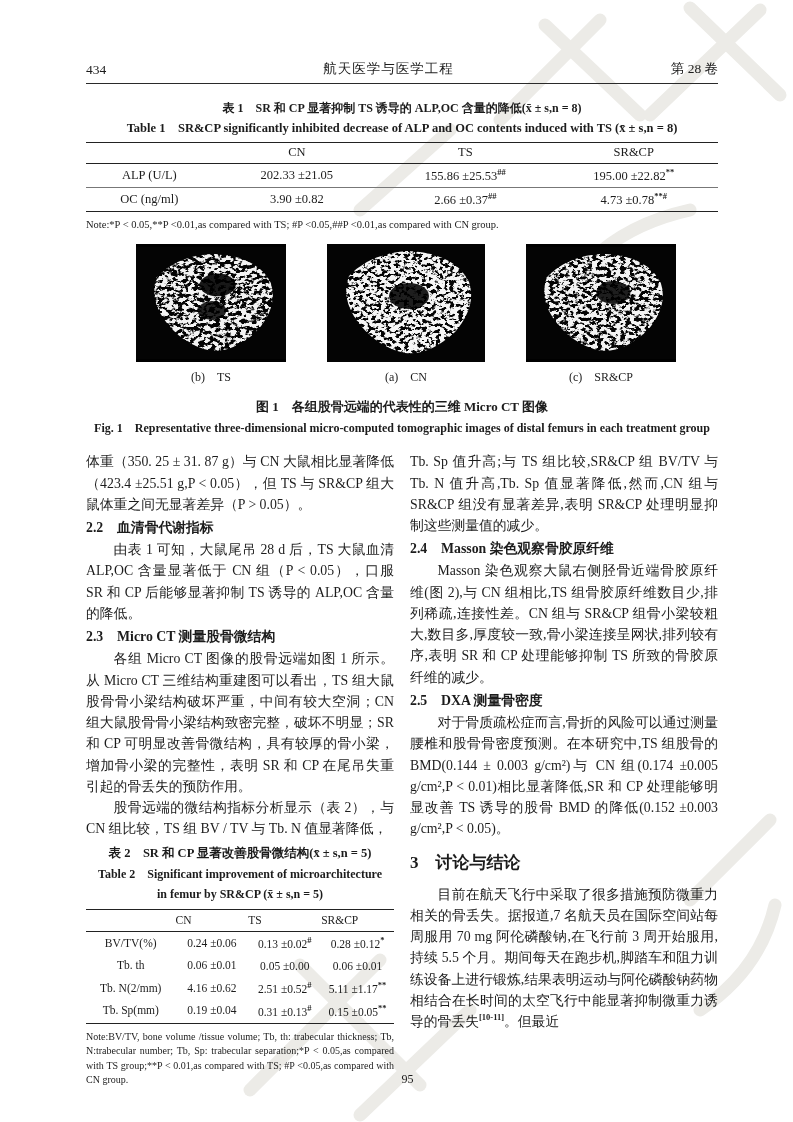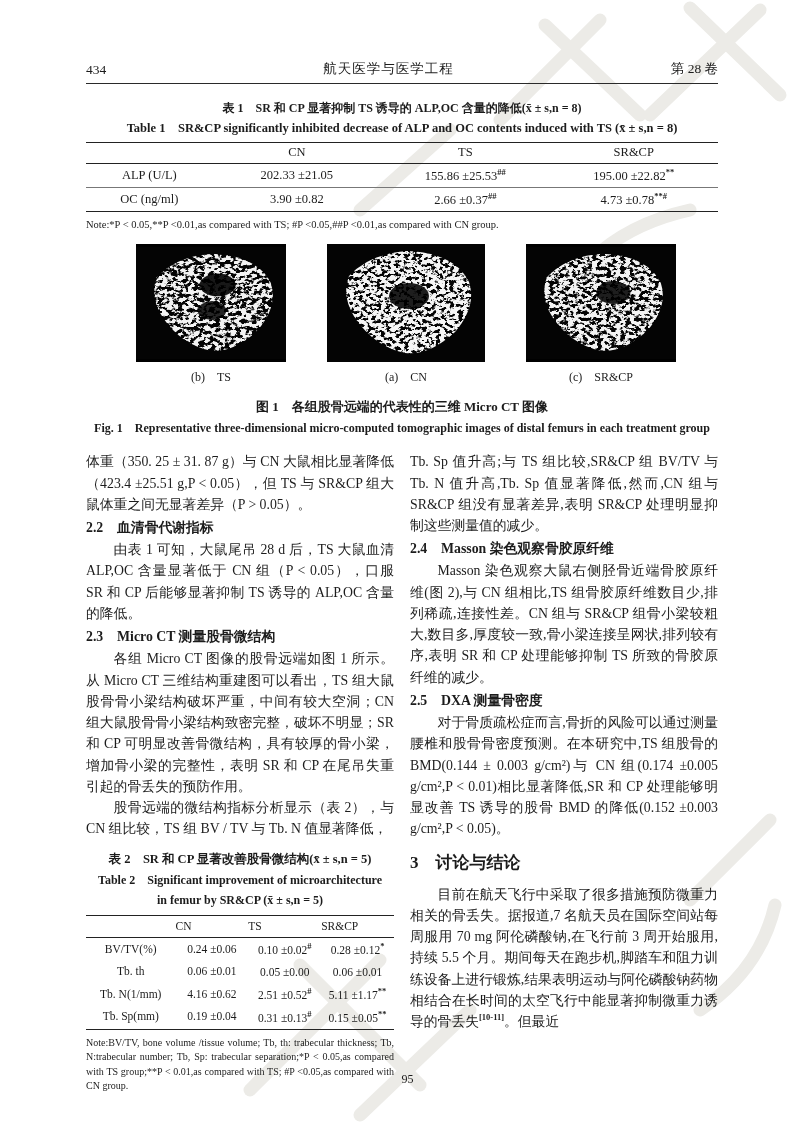--- a/index.html
+++ b/index.html
@@ -39,21 +39,21 @@
 
   
   .cols{display:flex;gap:16px;margin-top:14px;justify-content:center;}
   .col{width:308px;font-size:13.8px;line-height:1.54;text-align:justify;}
   .col p{margin:0;}
   .col p.ind{text-indent:2em;}
   .col h4{margin:2px 0 1px;font-size:13.8px;font-weight:bold;}
   .col h2.sec{margin:10px 0 8px;font-size:17px;font-weight:bold;}
 
   
-  .t2wrap{margin-top:10px;}
+  .t2wrap{margin-top:4px;}
   .t2-title-zh{font-weight:bold;text-align:center;font-size:12.5px;}
   .t2-title-en{font-weight:bold;text-align:center;font-size:12px;margin-top:2px;}
   table.t2{width:100%;border-collapse:collapse;table-layout:fixed;margin-top:5px;
            border-top:1.3px solid #222;border-bottom:1.3px solid #222;font-size:11.5px;}
   table.t2 th{font-weight:normal;border-bottom:1px solid #222;padding:2px 0;}
   table.t2 td{text-align:center;padding:1.5px 0;}
   table.t2 col.c0{width:29%;} table.t2 col.cx{width:23.6%;}
   .t2-note{font-size:10px;margin-top:6px;line-height:1.45;text-align:justify;}
 
   .footer{position:absolute;top:1072px;left:11px;width:793px;text-align:center;
@@ -201,31 +201,31 @@
               <th></th>
               <th>CN</th>
               <th>TS</th>
               <th>SR&amp;CP</th>
             </tr>
           </thead>
           <tbody>
             <tr>
               <td>BV/TV(%)</td>
               <td><span>0.24 ±0.06</span></td>
-              <td><span>0.10 ±0.02</span><sup class="mk">#</sup></td>
+              <td><span>0.13 ±0.02</span><sup class="mk">#</sup></td>
               <td><span>0.28 ±0.12</span><sup class="mk">*</sup></td>
             </tr>
             <tr>
               <td>Tb. th</td>
               <td><span>0.06 ±0.01</span></td>
               <td><span>0.05 ±0.00</span><sup class="mk"></sup></td>
               <td><span>0.06 ±0.01</span><sup class="mk"></sup></td>
             </tr>
             <tr>
-              <td>Tb. N(1/mm)</td>
+              <td>Tb. N(2/mm)</td>
               <td><span>4.16 ±0.62</span></td>
               <td><span>2.51 ±0.52</span><sup class="mk">#</sup></td>
               <td><span>5.11 ±1.17</span><sup class="mk">**</sup></td>
             </tr>
             <tr>
               <td>Tb. Sp(mm)</td>
               <td><span>0.19 ±0.04</span></td>
               <td><span>0.31 ±0.13</span><sup class="mk">#</sup></td>
               <td><span>0.15 ±0.05</span><sup class="mk">**</sup></td>
             </tr>

